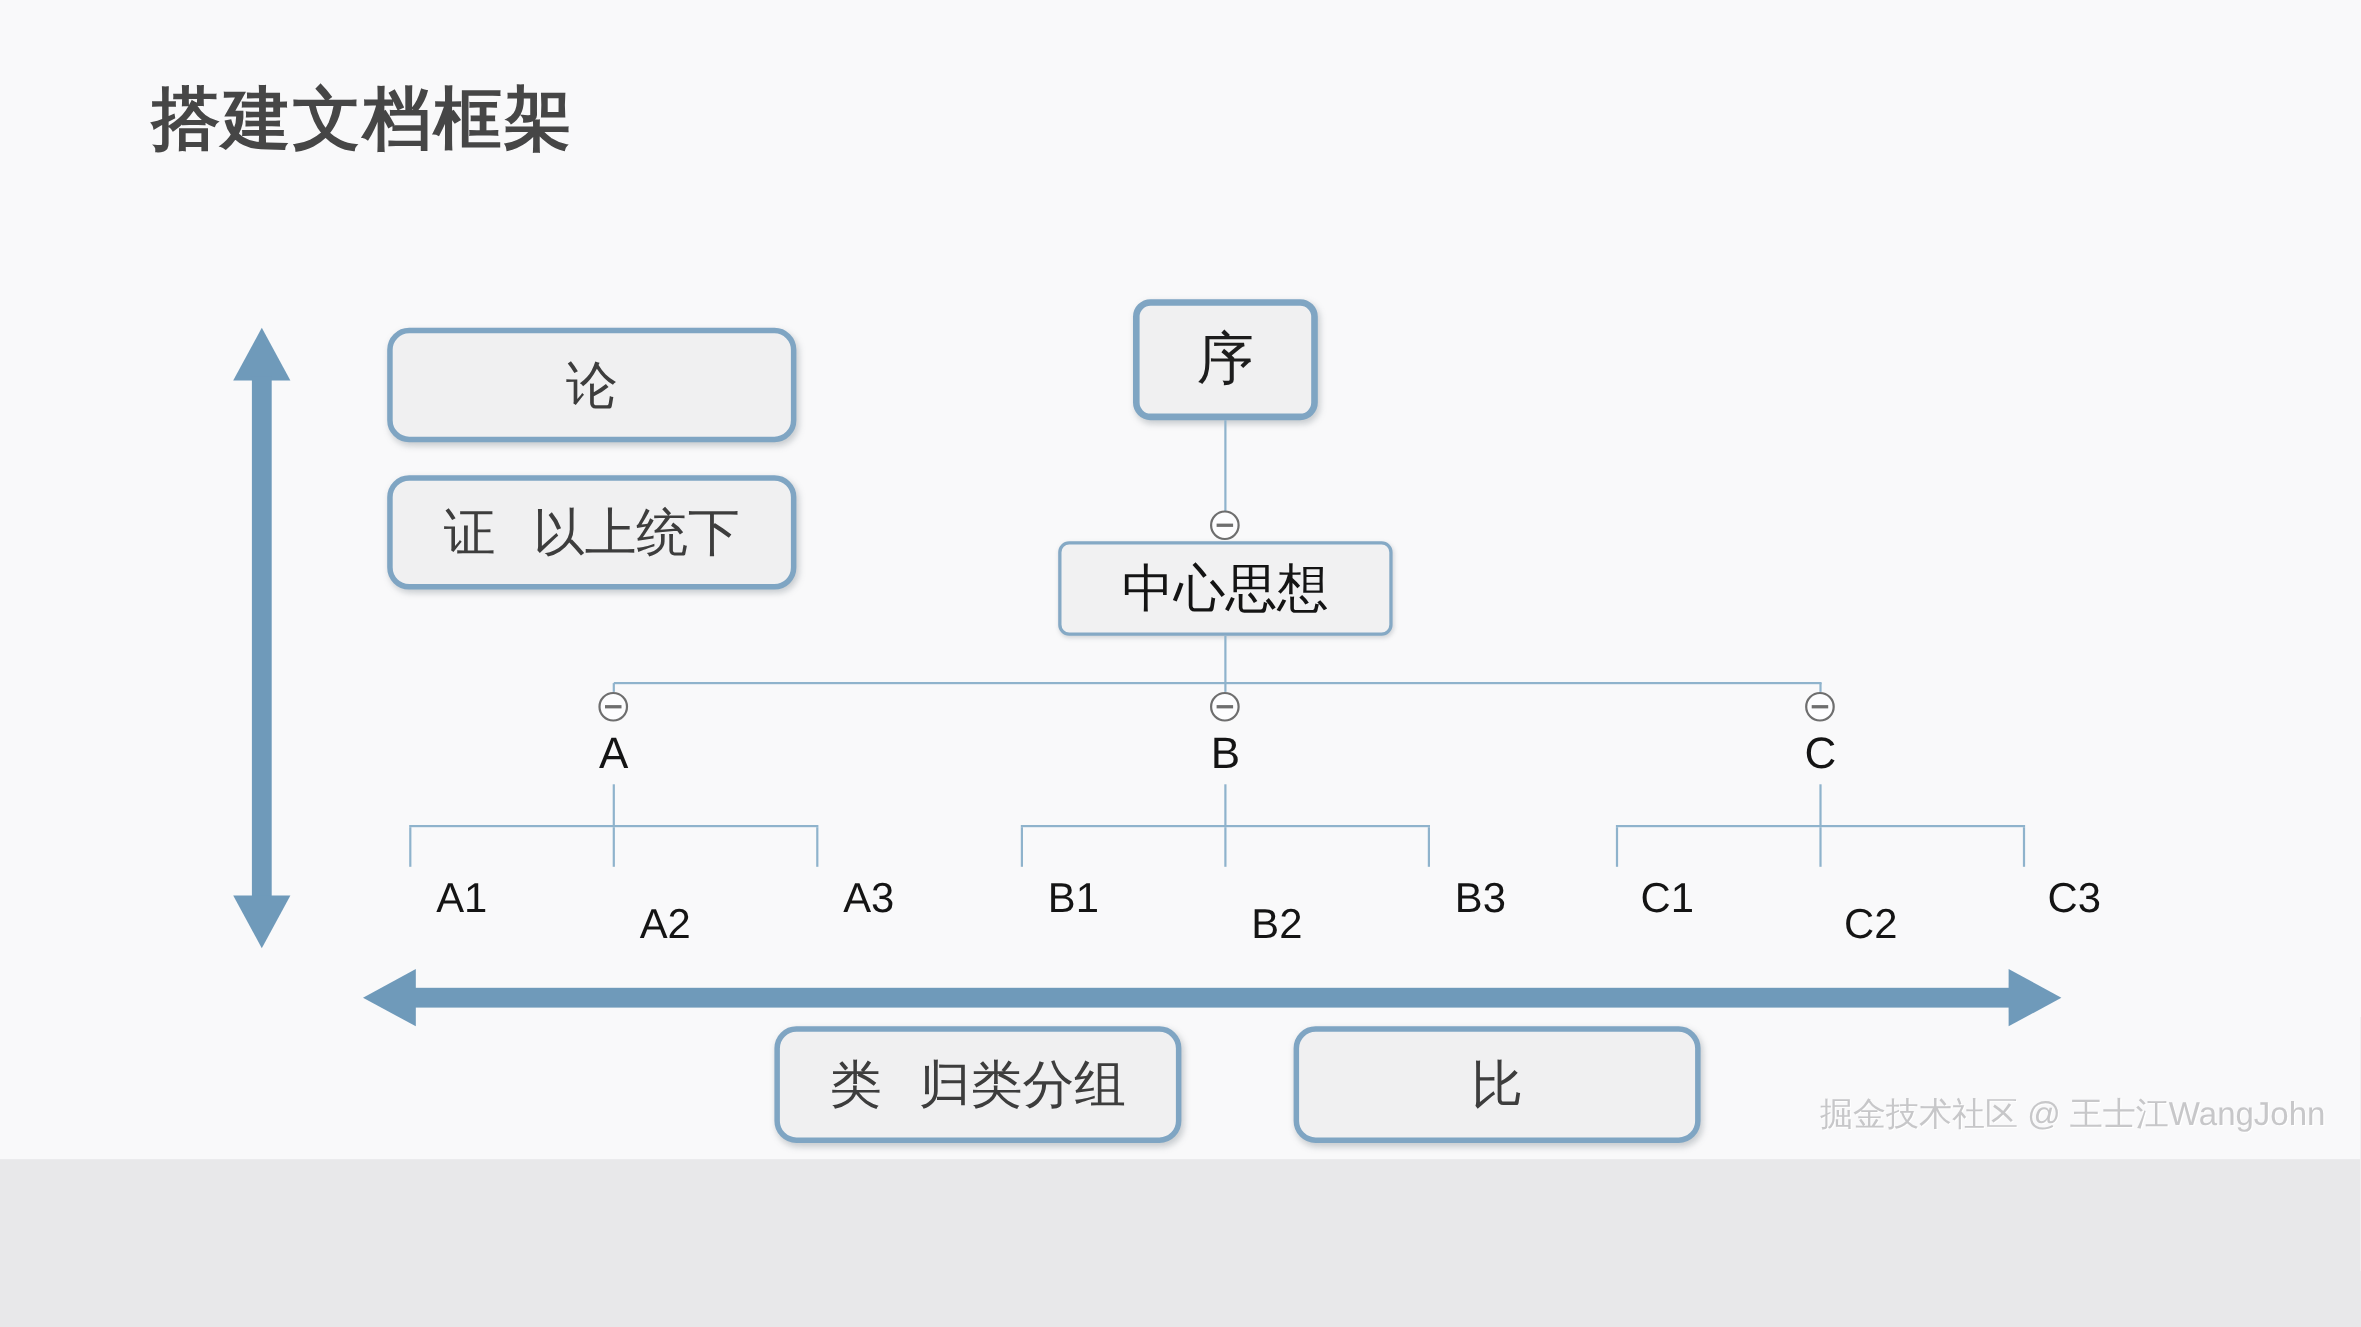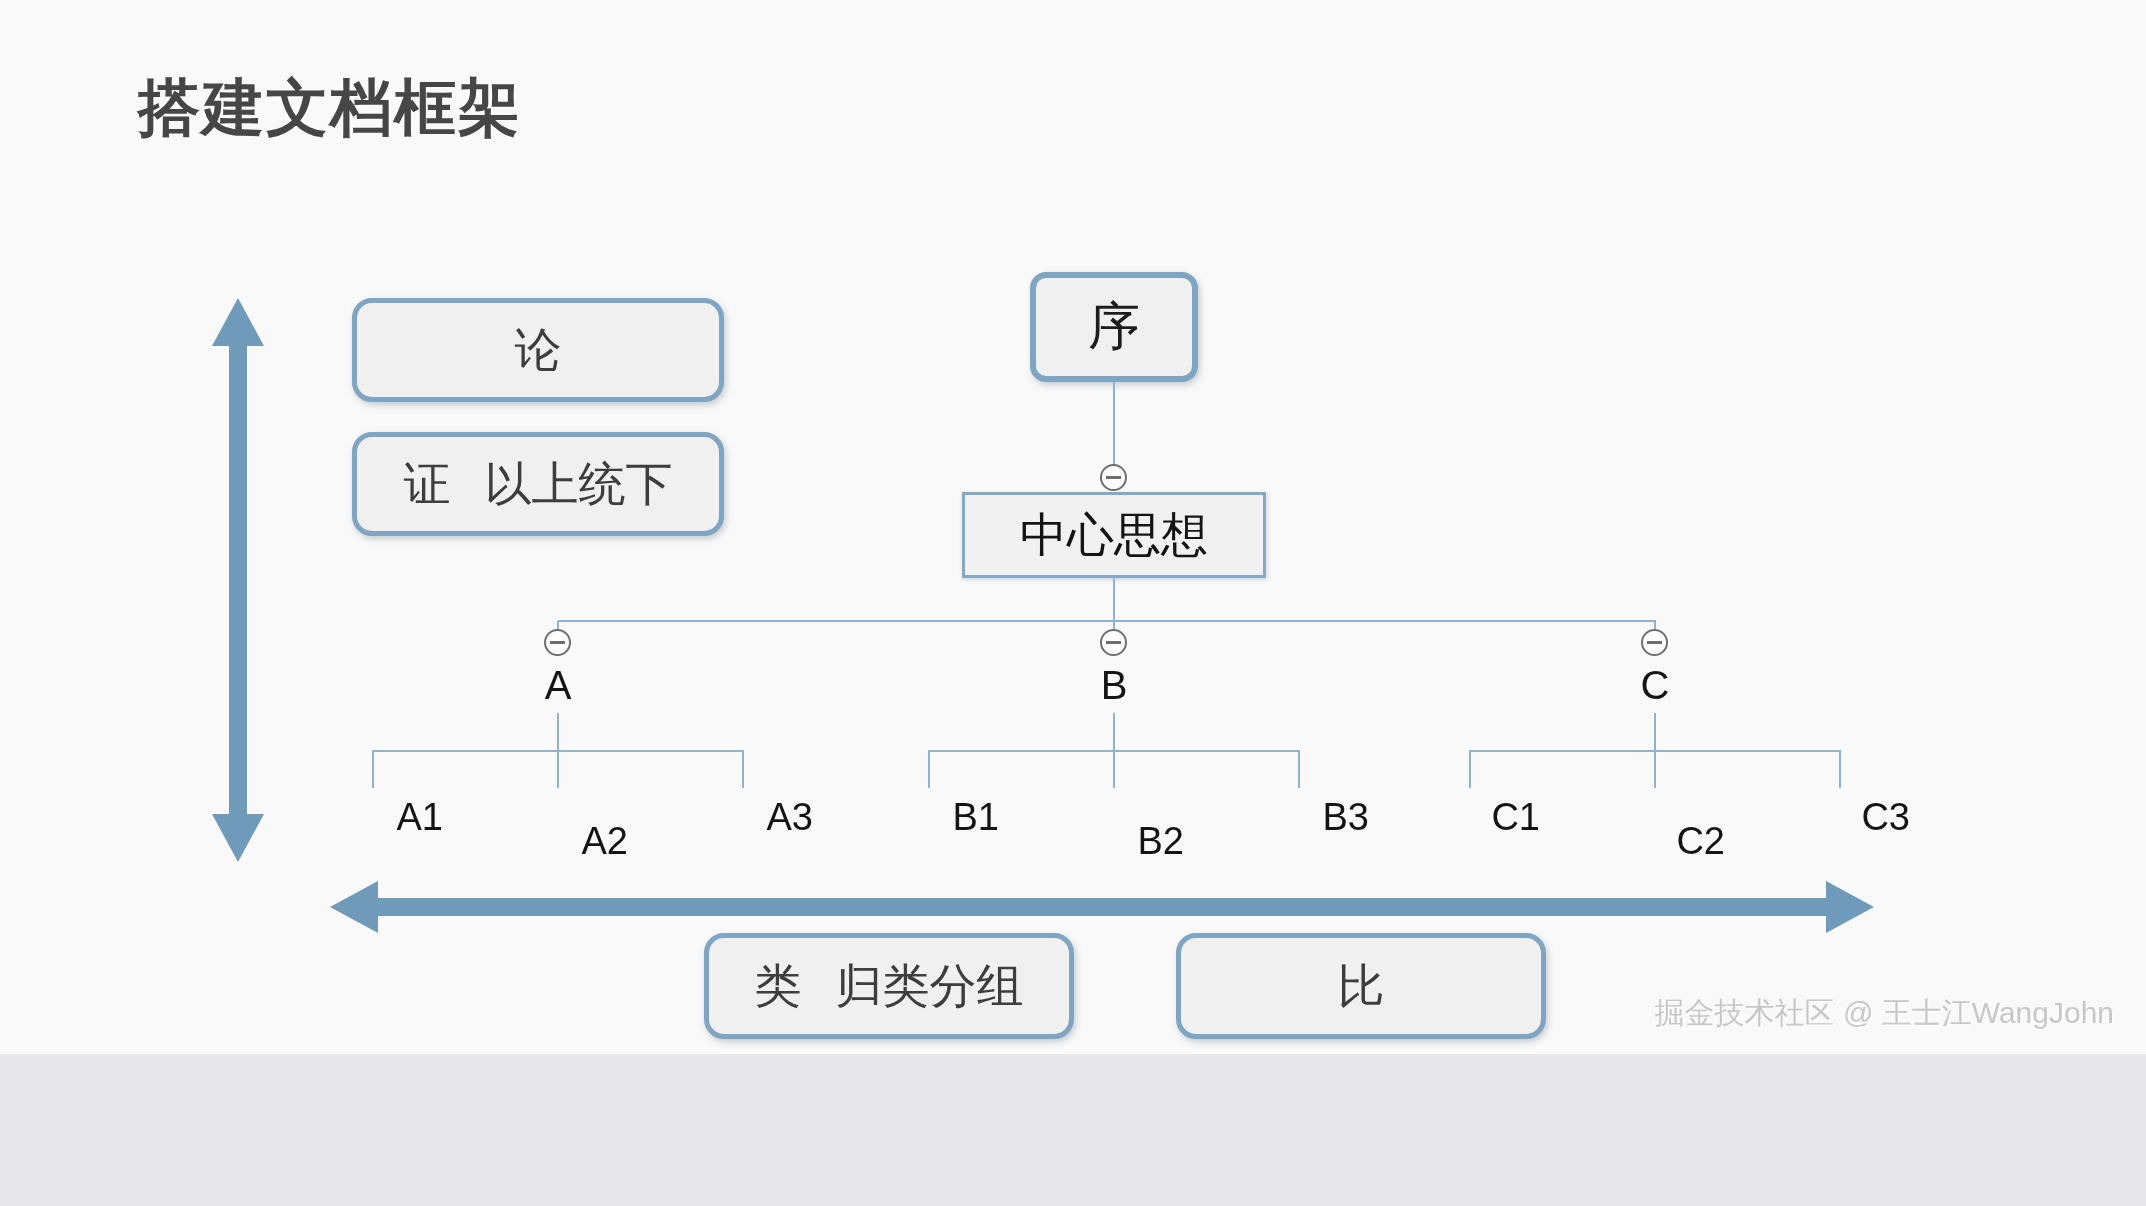--- a/index.html
+++ b/index.html
@@ -44,21 +44,21 @@
   
   .root-box{
     position:absolute;left:1030px;top:272px;width:168px;height:110px;box-sizing:border-box;
     background:#f0f0f1;border:6px solid #7fa5c3;border-radius:16px;
     box-shadow:2px 3px 6px rgba(110,120,130,.35);
     display:flex;align-items:center;justify-content:center;
     font-size:52px;color:#1d1d1d;
   }
   .central-box{
     position:absolute;left:962px;top:492px;width:304px;height:86px;box-sizing:border-box;
-    background:#f1f1f2;border:3px solid #85a9c5;border-radius:0;
+    background:#f1f1f2;border:3px solid #85a9c5;border-radius:10px;
     box-shadow:1px 2px 4px rgba(120,130,140,.3);
     display:flex;align-items:center;justify-content:center;
     font-size:47px;color:#141414;
   }
   
   .tline{position:absolute;background:#8fb3cc;}
   .line-root-circle {left:1113px;top:382px;width:2px;height:84px;}
   .line-central-down{left:1113px;top:578px;width:2px;height:43px;}
   .line-main-h     {left:558px; top:620px;width:1098px;height:2px;}
   

